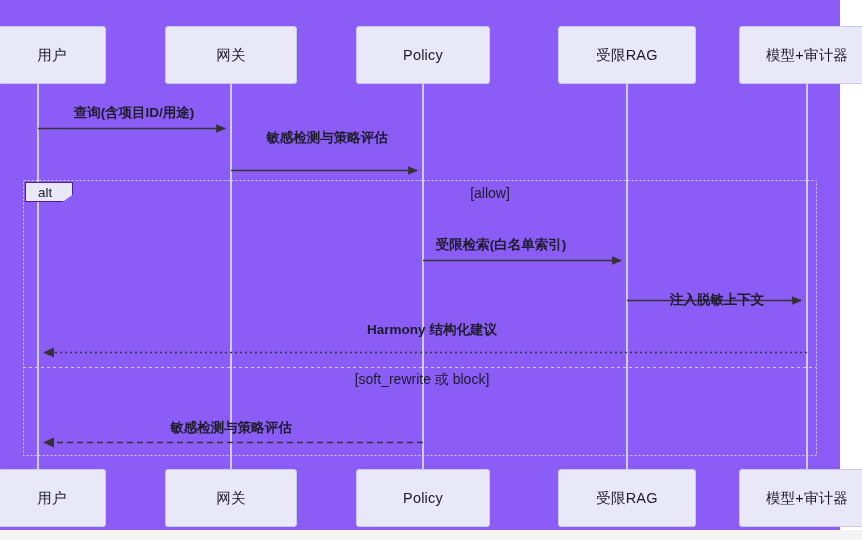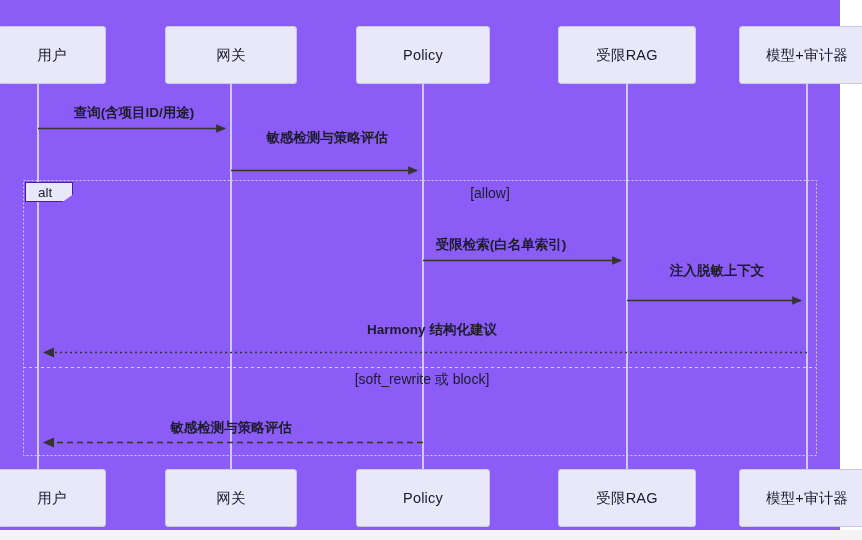--- a/index.html
+++ b/index.html
@@ -151,21 +151,21 @@
       </div>
       <div class="actor-box" style="left: 739px; top: 469px; width: 136px; height: 58px;">
         <span class="actor-label">模型+审计器</span>
       </div>
     </div>
 
   <div id="msg-labels">
       <div class="msg-label" style="left: 134px; top: 104px;">查询(含项目ID/用途)</div>
       <div class="msg-label" style="left: 327px; top: 129px;">敏感检测与策略评估</div>
       <div class="msg-label" style="left: 501px; top: 236px;">受限检索(白名单索引)</div>
-      <div class="msg-label" style="left: 717px; top: 262px;">注入脱敏上下文</div>
+      <div class="msg-label" style="left: 717px; top: 291px;">注入脱敏上下文</div>
       <div class="msg-label" style="left: 432px; top: 321px;">Harmony 结构化建议</div>
       <div class="msg-label" style="left: 231px; top: 419px;">敏感检测与策略评估</div>
     </div>
 
   <div id="fragment-labels">
       <div class="alt-tag" style="left: 25px; top: 182px; width: 48px; height: 20px;">alt</div>
       <div class="cond-label" style="left: 444px; top: 185px; margin-left: 46px;">[allow]</div>
       <div class="cond-label" style="left: 422px; top: 371px;">[soft_rewrite 或 block]</div>
     </div>
 

